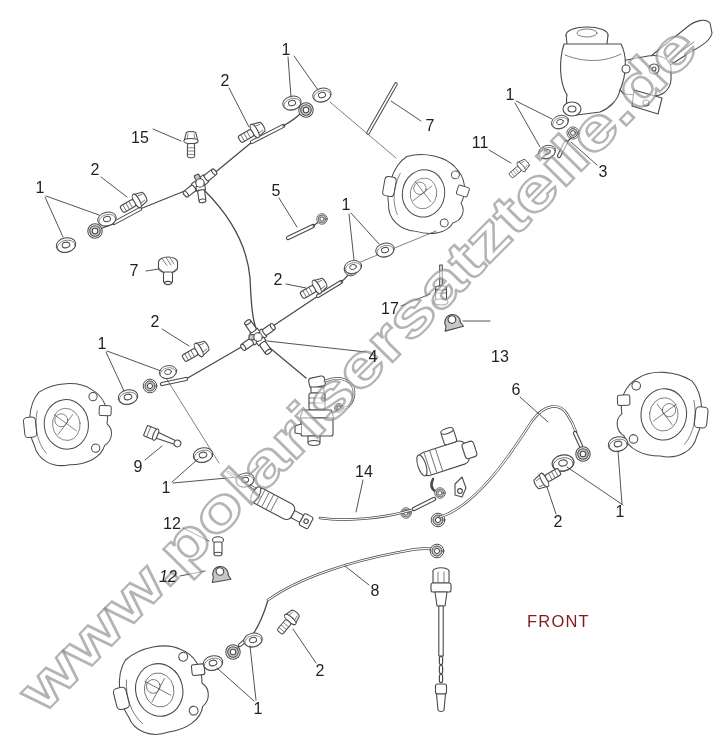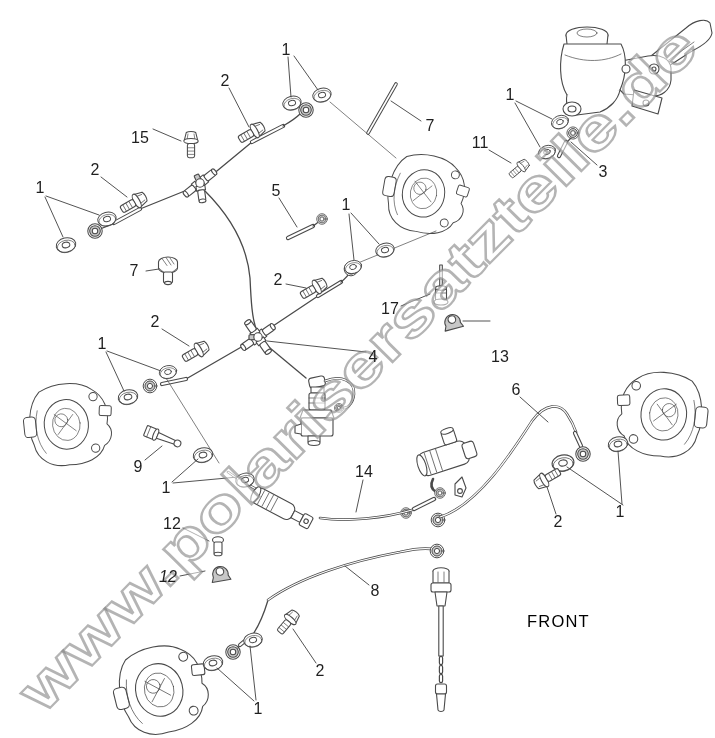--- a/index.html
+++ b/index.html
@@ -12,21 +12,21 @@
   .thin{stroke-width:0.7;}
   .ldr{stroke-width:0.95;}
   .pipe{stroke-width:1.3;}
   .h4{stroke-width:4.2;}
   .h2w{stroke:#ffffff;stroke-width:2;}
   .c3{stroke-width:2.6;}
   .c1w{stroke:#ffffff;stroke-width:1.2;}
   .callout{position:absolute;transform:translate(-50%,-50%);font-size:16px;
            color:var(--label-color,#1f1f1f);line-height:1;}
   .copyright{position:absolute;left:501px;top:235px;font-size:15.5px;color:#101010;white-space:nowrap;}
-  .front{position:absolute;left:527px;top:612px;font-size:16.5px;letter-spacing:1.2px;color:#000000;}
+  .front{position:absolute;left:527px;top:612px;font-size:16.5px;letter-spacing:1.2px;color:#7f1d1d;}
 </style>
 </head>
 <body>
 
 <div class="stage">
 
 <svg width="715" height="738" viewBox="0 0 715 738">
   <defs>
     <g id="washer">
       <ellipse rx="11" ry="8" class="sf"></ellipse>

